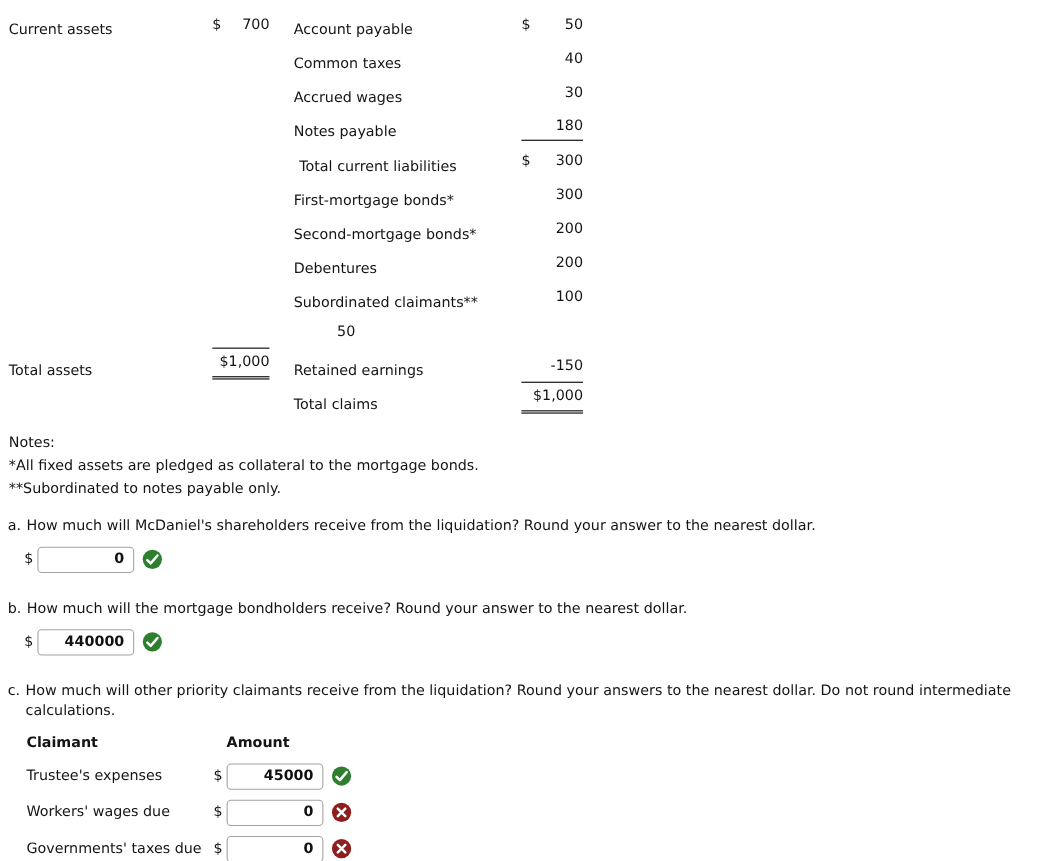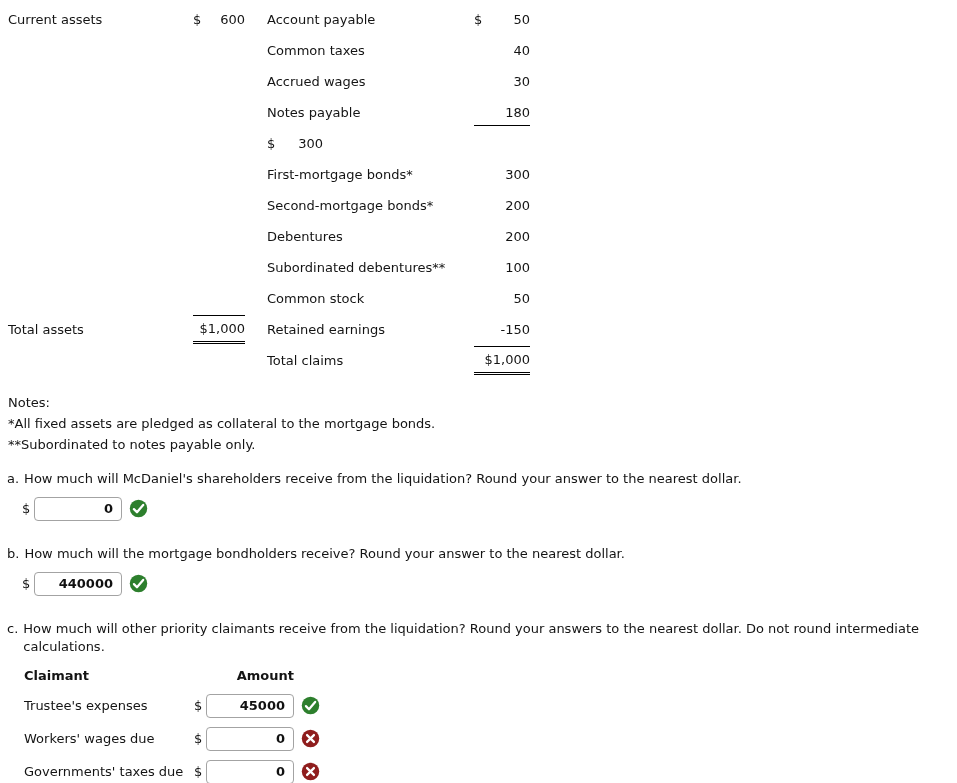--- a/index.html
+++ b/index.html
@@ -9,21 +9,21 @@
     font-family:"DejaVu Sans","Liberation Sans",sans-serif;
     font-size:13px;color:#141414;
   }
   .page{position:relative;width:957px;padding-top:4px}
 
   
   .sheet{position:relative;height:380px}
   .bs-col{position:absolute;top:0}
   .col-assets{left:8px;width:237px}
   .col-claims{left:267px;width:263px}
-  .bs-row{height:31px;display:flex;align-items:center;justify-content:space-between}
+  .bs-row{height:31px;display:flex;align-items:flex-end;justify-content:space-between}
   .bs-label{flex:1;white-space:nowrap}
   .bs-label.indent{padding-left:5px}
   .bs-val{width:52px;height:25px;display:flex;justify-content:space-between;align-items:center}
   .col-claims .bs-val{width:56px}
   .bs-spacer{height:279px}
   .u-single .bs-val{height:27px;border-bottom:1px solid #000}
   .total-row .bs-val{height:29px;border-top:1px solid #000;border-bottom:3px double #000}
 
   
   .notes{margin:8px 0 0 8px;line-height:21px}
@@ -44,37 +44,37 @@
   }
   .result{margin-left:7px;width:19px;height:19px;display:inline-flex;align-items:center}
   .result svg{display:none;width:19px;height:19px}
   .result[data-status="correct"] svg.ic-check{display:block}
   .result[data-status="incorrect"] svg.ic-x{display:block}
 
   
   .c-table{margin:9px 0 0 24px}
   .c-head{display:flex;font-weight:bold;margin-bottom:4px;height:20px;align-items:center}
   .h-claimant{width:170px}
-  .h-amount{width:88px;margin-left:12px;text-align:right}
+  .h-amount{width:88px;margin-left:12px;text-align:left}
   .c-row{display:flex;align-items:center;height:33px}
   .c-label{width:170px;white-space:nowrap}
 </style>
 </head>
 <body>
 
 <div class="page">
 
   <div class="sheet">
 
     <div class="bs-col col-assets">
       <div class="bs-row">
         <span class="bs-label">Current assets</span>
         <span class="bs-val">
             <span class="cur-sym">$</span>
-            <span class="num">600</span>
+            <span class="num">700</span>
           </span>
       </div>
       <div class="bs-spacer"></div>
       <div class="bs-row total-row">
         <span class="bs-label">Total assets</span>
         <span class="bs-val">
             <span class="cur-sym"></span>
             <span class="num">$1,000</span>
           </span>
       </div>
@@ -103,20 +103,21 @@
           </span>
       </div>
       <div class="bs-row u-single">
         <span class="bs-label">Notes payable</span>
         <span class="bs-val">
             <span class="cur-sym"></span>
             <span class="num">180</span>
           </span>
       </div>
       <div class="bs-row">
+        <span class="bs-label indent">Total current liabilities</span>
         <span class="bs-val">
             <span class="cur-sym">$</span>
             <span class="num">300</span>
           </span>
       </div>
       <div class="bs-row">
         <span class="bs-label">First-mortgage bonds*</span>
         <span class="bs-val">
             <span class="cur-sym"></span>
             <span class="num">300</span>
@@ -130,28 +131,27 @@
           </span>
       </div>
       <div class="bs-row">
         <span class="bs-label">Debentures</span>
         <span class="bs-val">
             <span class="cur-sym"></span>
             <span class="num">200</span>
           </span>
       </div>
       <div class="bs-row">
-        <span class="bs-label">Subordinated debentures**</span>
+        <span class="bs-label">Subordinated claimants**</span>
         <span class="bs-val">
             <span class="cur-sym"></span>
             <span class="num">100</span>
           </span>
       </div>
       <div class="bs-row">
-        <span class="bs-label">Common stock</span>
         <span class="bs-val">
             <span class="cur-sym"></span>
             <span class="num">50</span>
           </span>
       </div>
       <div class="bs-row">
         <span class="bs-label">Retained earnings</span>
         <span class="bs-val">
             <span class="cur-sym"></span>
             <span class="num">-150</span>

